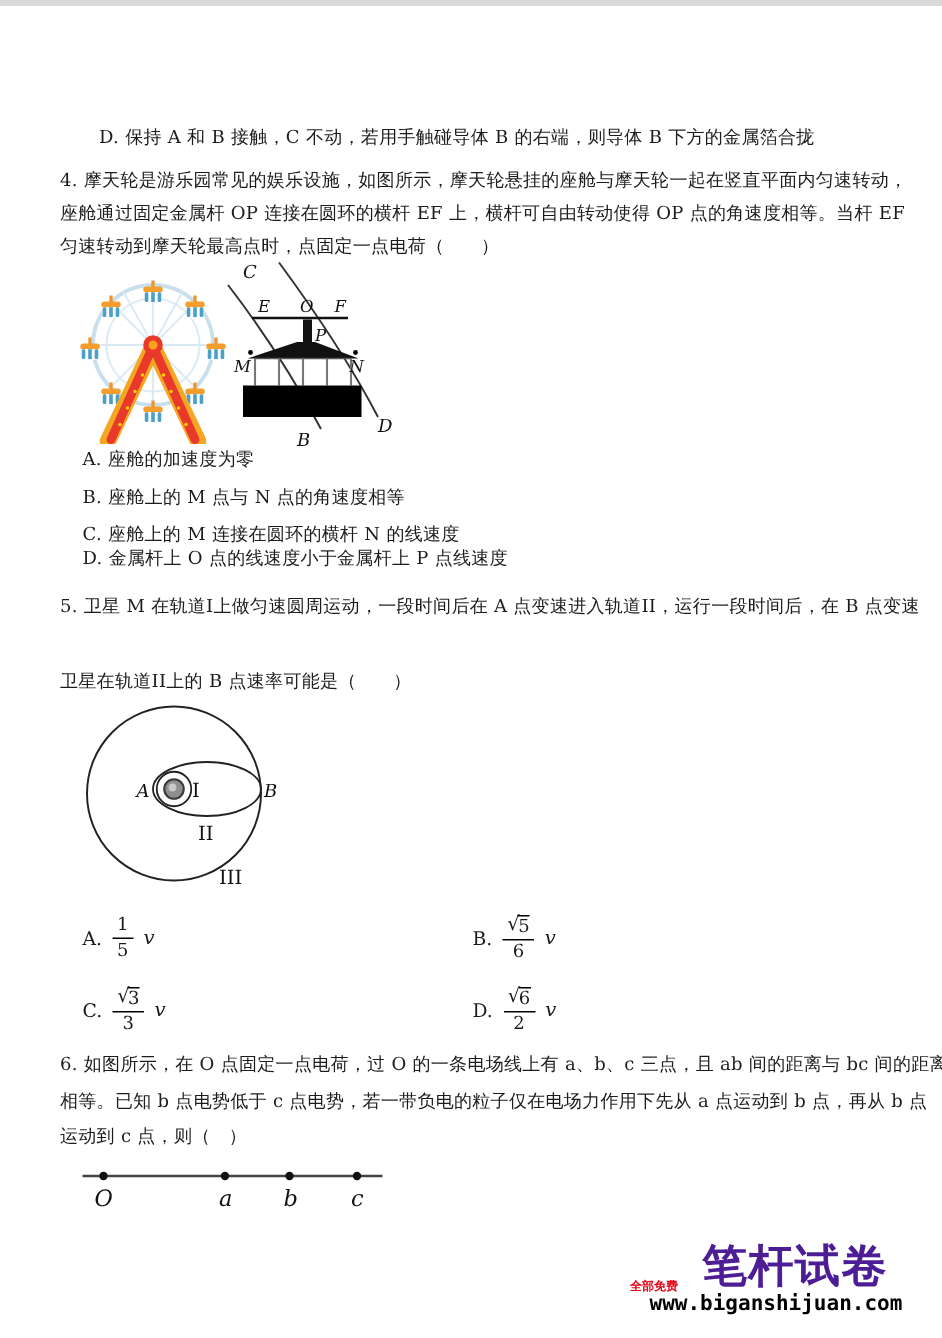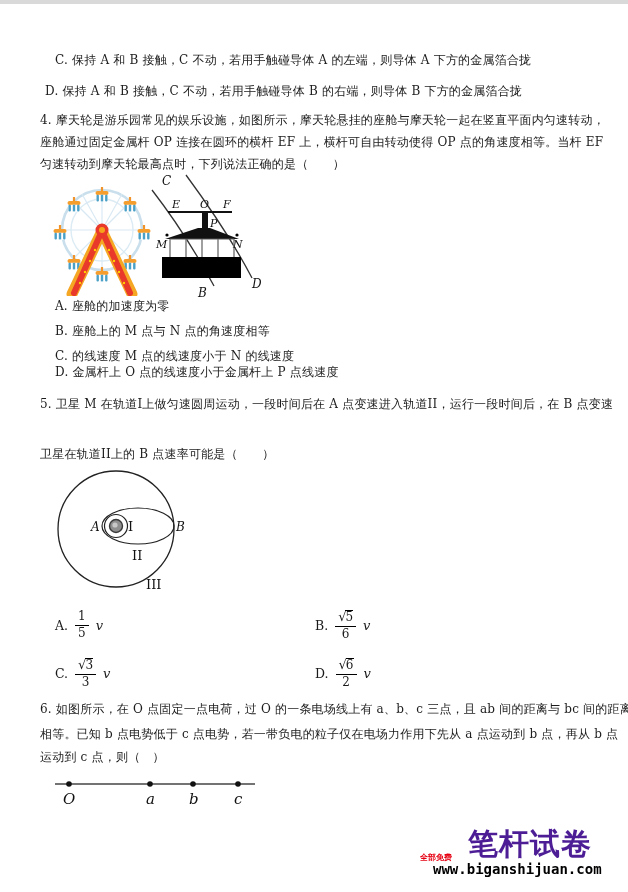--- a/index.html
+++ b/index.html
@@ -29,26 +29,25 @@
   .wm-brand{position:absolute;left:468px;top:824px;font-size:30px;font-weight:bold;letter-spacing:1px;color:#4c1d95;font-family:"DejaVu Sans","Liberation Sans",sans-serif;}
   .wm-free{position:absolute;left:420px;top:852px;font-size:8px;font-weight:bold;color:#e60012;font-family:"DejaVu Sans","Liberation Sans",sans-serif;}
   .wm-url{position:absolute;left:433px;top:861px;font-size:14px;font-weight:bold;color:#000000;font-family:"DejaVu Sans Mono","Liberation Mono",monospace;letter-spacing:0px;}
 </style>
 </head>
 <body>
 
 <div class="page">
   <div class="top-edge"></div>
 
-  <div class="line" style="top:52px;left:55px;">C. 保持 A 和 B 接触，C 不动，若用手触碰导体 A 的左端，则导体 A 下方的金属箔合拢</div>
-  <div class="line" style="top:83px;left:45px;text-align:center;">D. 保持 A 和 B 接触，C 不动，若用手触碰导体 B 的右端，则导体 B 下方的金属箔合拢</div>
+  <div class="line" style="top:83px;left:66px;text-align:center;">D. 保持 A 和 B 接触，C 不动，若用手触碰导体 B 的右端，则导体 B 下方的金属箔合拢</div>
 
   <div class="line" style="top:112px;left:40px;">4. 摩天轮是游乐园常见的娱乐设施，如图所示，摩天轮悬挂的座舱与摩天轮一起在竖直平面内匀速转动，</div>
   <div class="line" style="top:134px;left:40px;">座舱通过固定金属杆 OP 连接在圆环的横杆 EF 上，横杆可自由转动使得 OP 点的角速度相等。当杆 EF</div>
-  <div class="line" style="top:156px;left:40px;">匀速转动到摩天轮最高点时，下列说法正确的是（　　）</div>
+  <div class="line" style="top:156px;left:40px;">匀速转动到摩天轮最高点时，点固定一点电荷（　　）</div>
 
   <svg style="position:absolute;left:48px;top:183px;" width="110" height="113" viewBox="0 0 110 113">
     <defs>
       <g id="gond">
         <rect x="-1.1" y="-4" width="2.2" height="4.5" fill="#f0932b"></rect>
         <rect x="-6.5" y="0" width="13" height="4" rx="2" fill="#f59e2d"></rect>
         <rect x="-5.5" y="3.8" width="11" height="7" rx="2.5" fill="#ffffff"></rect>
         <rect x="-5.5" y="3.8" width="2.4" height="6.6" rx="1" fill="#4aa0c6"></rect>
         <rect x="-1.2" y="3.8" width="2.4" height="6.6" fill="#4aa0c6"></rect>
         <rect x="3.1" y="3.8" width="2.4" height="6.6" rx="1" fill="#4aa0c6"></rect>
@@ -132,21 +131,21 @@
     <text class="var" x="73" y="34" font-size="11">F</text>
     <text class="var" x="60" y="53" font-size="11">P</text>
     <text class="var" x="6" y="74" font-size="11">M</text>
     <text class="var" x="83" y="74" font-size="11">N</text>
     <text class="var" x="48" y="123" font-size="12">B</text>
     <text class="var" x="102" y="114" font-size="12">D</text>
   </svg>
 
   <div class="opt" style="top:298px;left:55px;text-align:center;">A. 座舱的加速度为零</div>
   <div class="opt" style="top:323px;left:55px;">B. 座舱上的 M 点与 N 点的角速度相等</div>
-  <div class="opt" style="top:348px;left:55px;">C. 的线速度 M 点的线速度小于 N 的线速度</div>
+  <div class="opt" style="top:348px;left:55px;">C. 座舱上的 M 连接在圆环的横杆 N 的线速度</div>
   <div class="opt" style="top:364px;left:55px;">D. 金属杆上 O 点的线速度小于金属杆上 P 点线速度</div>
 
   <div class="line" style="top:396px;left:40px;">5. 卫星 M 在轨道I上做匀速圆周运动，一段时间后在 A 点变速进入轨道II，运行一段时间后，在 B 点变速</div>
   <div class="line" style="top:446px;left:40px;">卫星在轨道II上的 B 点速率可能是（　　）</div>
 
   <svg style="position:absolute;left:48px;top:463px;" width="185" height="140" viewBox="0 0 185 140">
     <circle cx="68" cy="66" r="58" fill="none" stroke="#222" stroke-width="1.3"></circle>
     <ellipse cx="90" cy="63" rx="36" ry="18" fill="none" stroke="#222" stroke-width="1.2"></ellipse>
     <circle cx="68" cy="63" r="11.5" fill="none" stroke="#222" stroke-width="1.2"></circle>
     <circle cx="68" cy="63" r="6.5" fill="#8f8f8f" stroke="#3a3a3a" stroke-width="1.4"></circle>

